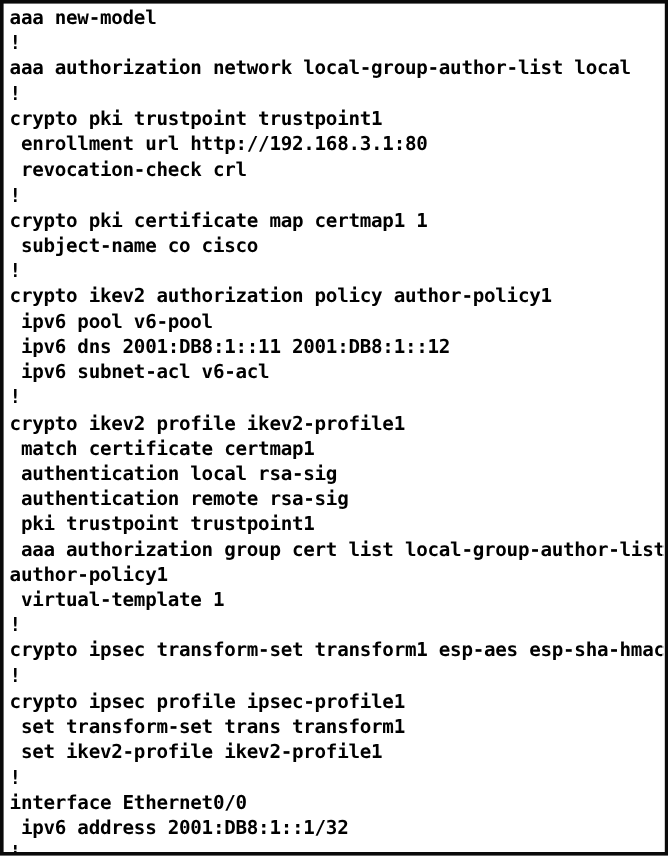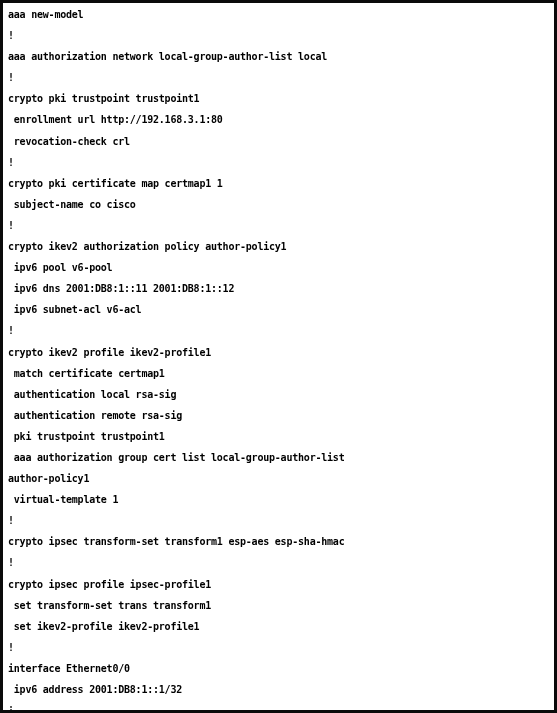--- a/index.html
+++ b/index.html
@@ -44,21 +44,21 @@
     right: 3px;
     bottom: 0;
     padding: 0;
     margin: 0;
   }
 
   .config-line {
     display: block;
     height: 21.1px;
     line-height: 21.1px;
-    font-size: 10px;
+    font-size: 16px;
     letter-spacing: -0.22px;
     font-weight: bold;
     color: #000000;
     white-space: pre;
     font-family: "DejaVu Sans Mono", "Liberation Mono", monospace;
     -webkit-font-smoothing: none;
   }
 
   
   .config-line.separator { }

